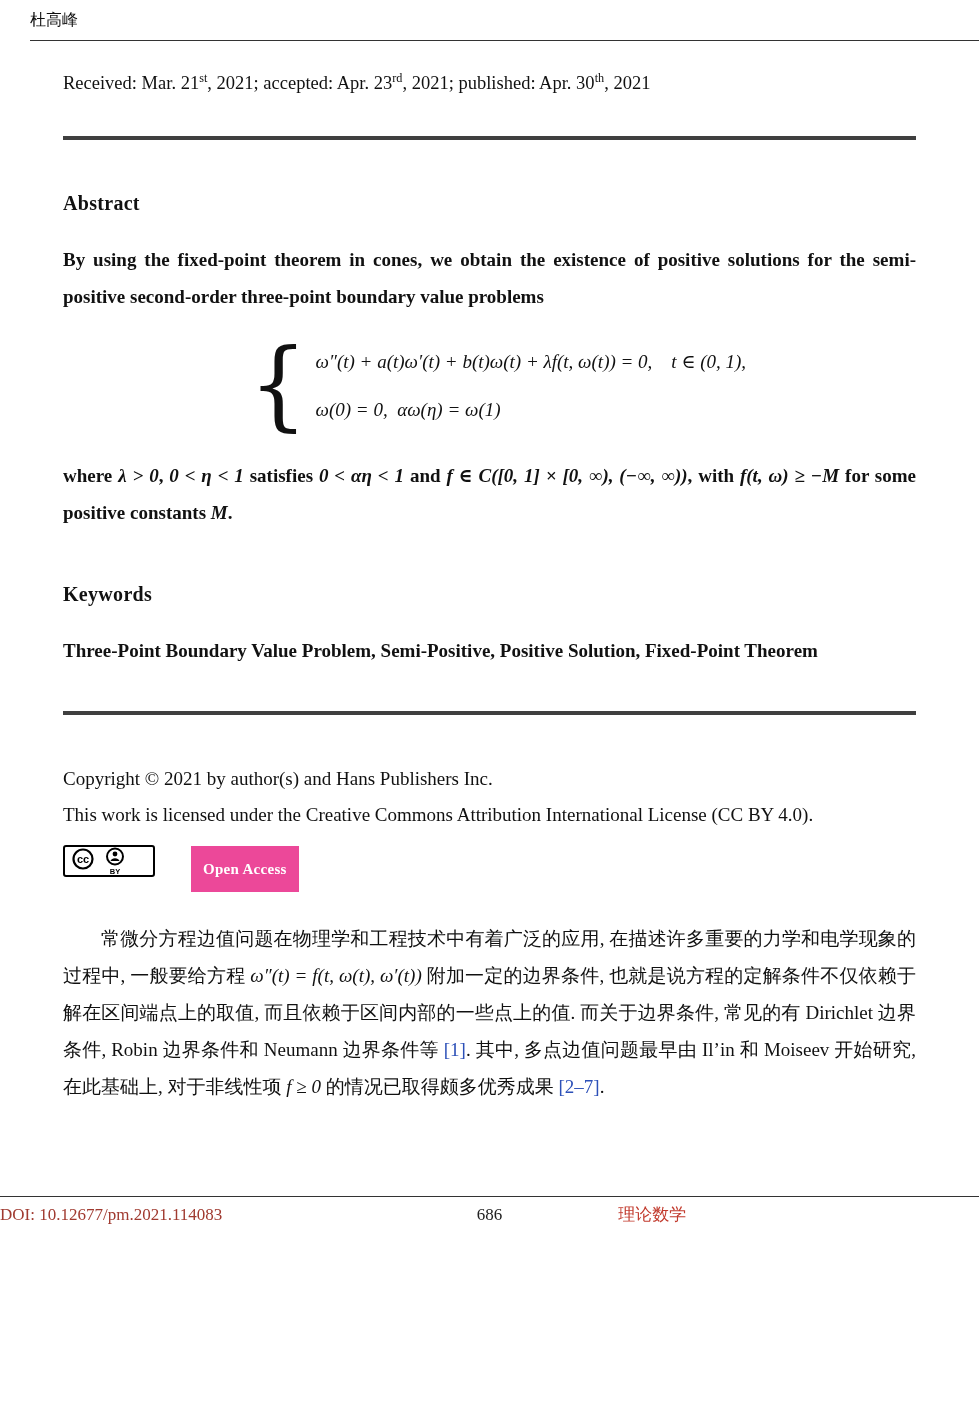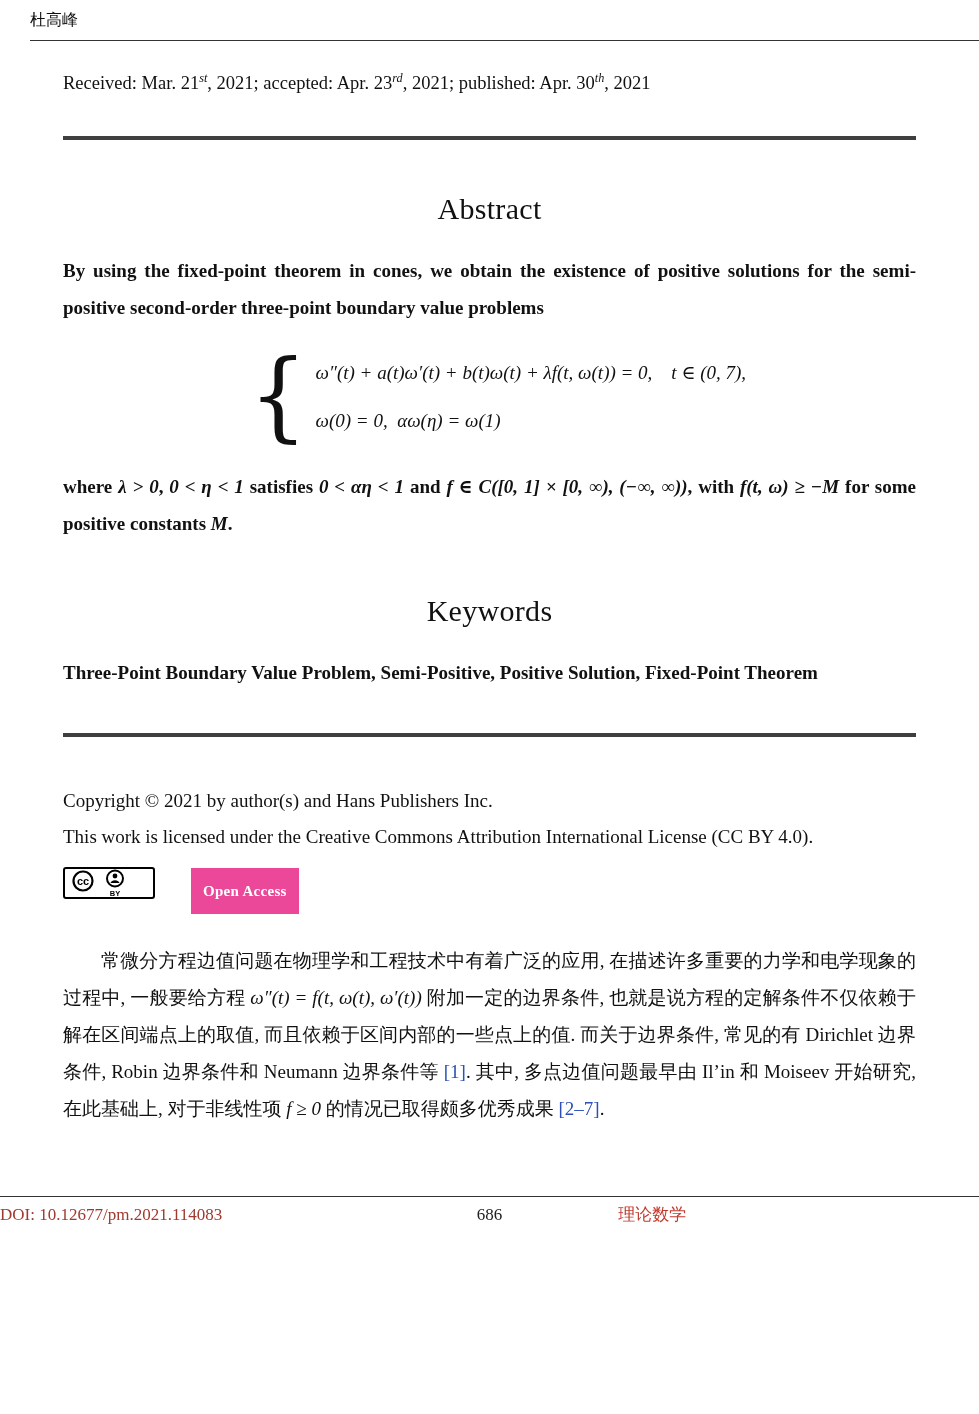--- a/index.html
+++ b/index.html
@@ -8,23 +8,23 @@
     width: 979px; height: 1236px; margin: 0 auto; background: #fff;
     display: flex; flex-direction: column;
     font-family: "Liberation Serif", "DejaVu Serif", serif; color: #111;
     overflow: hidden;
   }
   .page-header { padding: 10px 0 0 30px; }
   .author { font-size: 16px; padding-bottom: 9px; }
   .thin-rule { border: none; border-top: 1.5px solid #333; margin: 0; }
   main { flex: 1; padding: 0 63px; }
   .received { margin: 30px 0 0; font-size: 18.5px; }
-  sup.part-sup { font-style: italic; font-size: 66%; }
+  sup.part-sup { font-size: 66%; }
   .thick-rule { height: 4px; background: #3f3f3f; margin-top: 42px; }
-  h2.block-title { font-size: 30px; margin: 52px 0 0; font-weight: normal; letter-spacing: 0.3px; text-align: center; }
+  h2.block-title { font-size: 20px; margin: 52px 0 0; font-weight: bold; letter-spacing: 0.3px; }
   .bold-par { font-weight: bold; font-size: 19px; line-height: 37px; text-align: justify; margin: 26px 0 0; }
   .equation { display: flex; align-items: center; margin: 24px 0 0 186px; }
   .brace {
     font-size: 92px; line-height: 1; font-weight: 300; margin-right: 8px;
     font-family: "DejaVu Serif", serif; transform: scaleY(1.05);
   }
   .eq-lines { display: flex; flex-direction: column; gap: 26px; }
   .eq-line { font-style: italic; font-size: 19px; white-space: pre; }
   .part-math { font-style: italic; }
   .part-cite { color: var(--color-link, #2c50b8); cursor: pointer; }
@@ -60,21 +60,21 @@
 
     <div class="thick-rule"></div>
 
     <h2 class="block-title">Abstract</h2>
 
     <p class="bold-par">By using the fixed-point theorem in cones, we obtain the existence of positive solutions for the semi-positive second-order three-point boundary value problems</p>
 
     <div class="equation">
       <span class="brace">{</span>
       <div class="eq-lines">
-        <div class="eq-line">ω″(t) + a(t)ω′(t) + b(t)ω(t) + λf(t, ω(t)) = 0,    t ∈ (0, 7),</div>
+        <div class="eq-line">ω″(t) + a(t)ω′(t) + b(t)ω(t) + λf(t, ω(t)) = 0,    t ∈ (0, 1),</div>
         <div class="eq-line">ω(0) = 0,  αω(η) = ω(1)</div>
       </div>
     </div>
 
     <p class="bold-par"><span class="part-text">where </span><span class="part-math">λ &gt; 0</span><span class="part-text">, </span><span class="part-math">0 &lt; η &lt; 1</span><span class="part-text"> satisfies </span><span class="part-math">0 &lt; αη &lt; 1</span><span class="part-text"> and </span><span class="part-math">f ∈ C([0, 1] × [0, ∞), (−∞, ∞))</span><span class="part-text">, with </span><span class="part-math">f(t, ω) ≥ −M</span><span class="part-text"> for some positive constants </span><span class="part-math">M</span><span class="part-text">.</span></p>
 
     <h2 class="block-title">Keywords</h2>
 
     <p class="bold-par">Three-Point Boundary Value Problem, Semi-Positive, Positive Solution, Fixed-Point Theorem</p>
 

